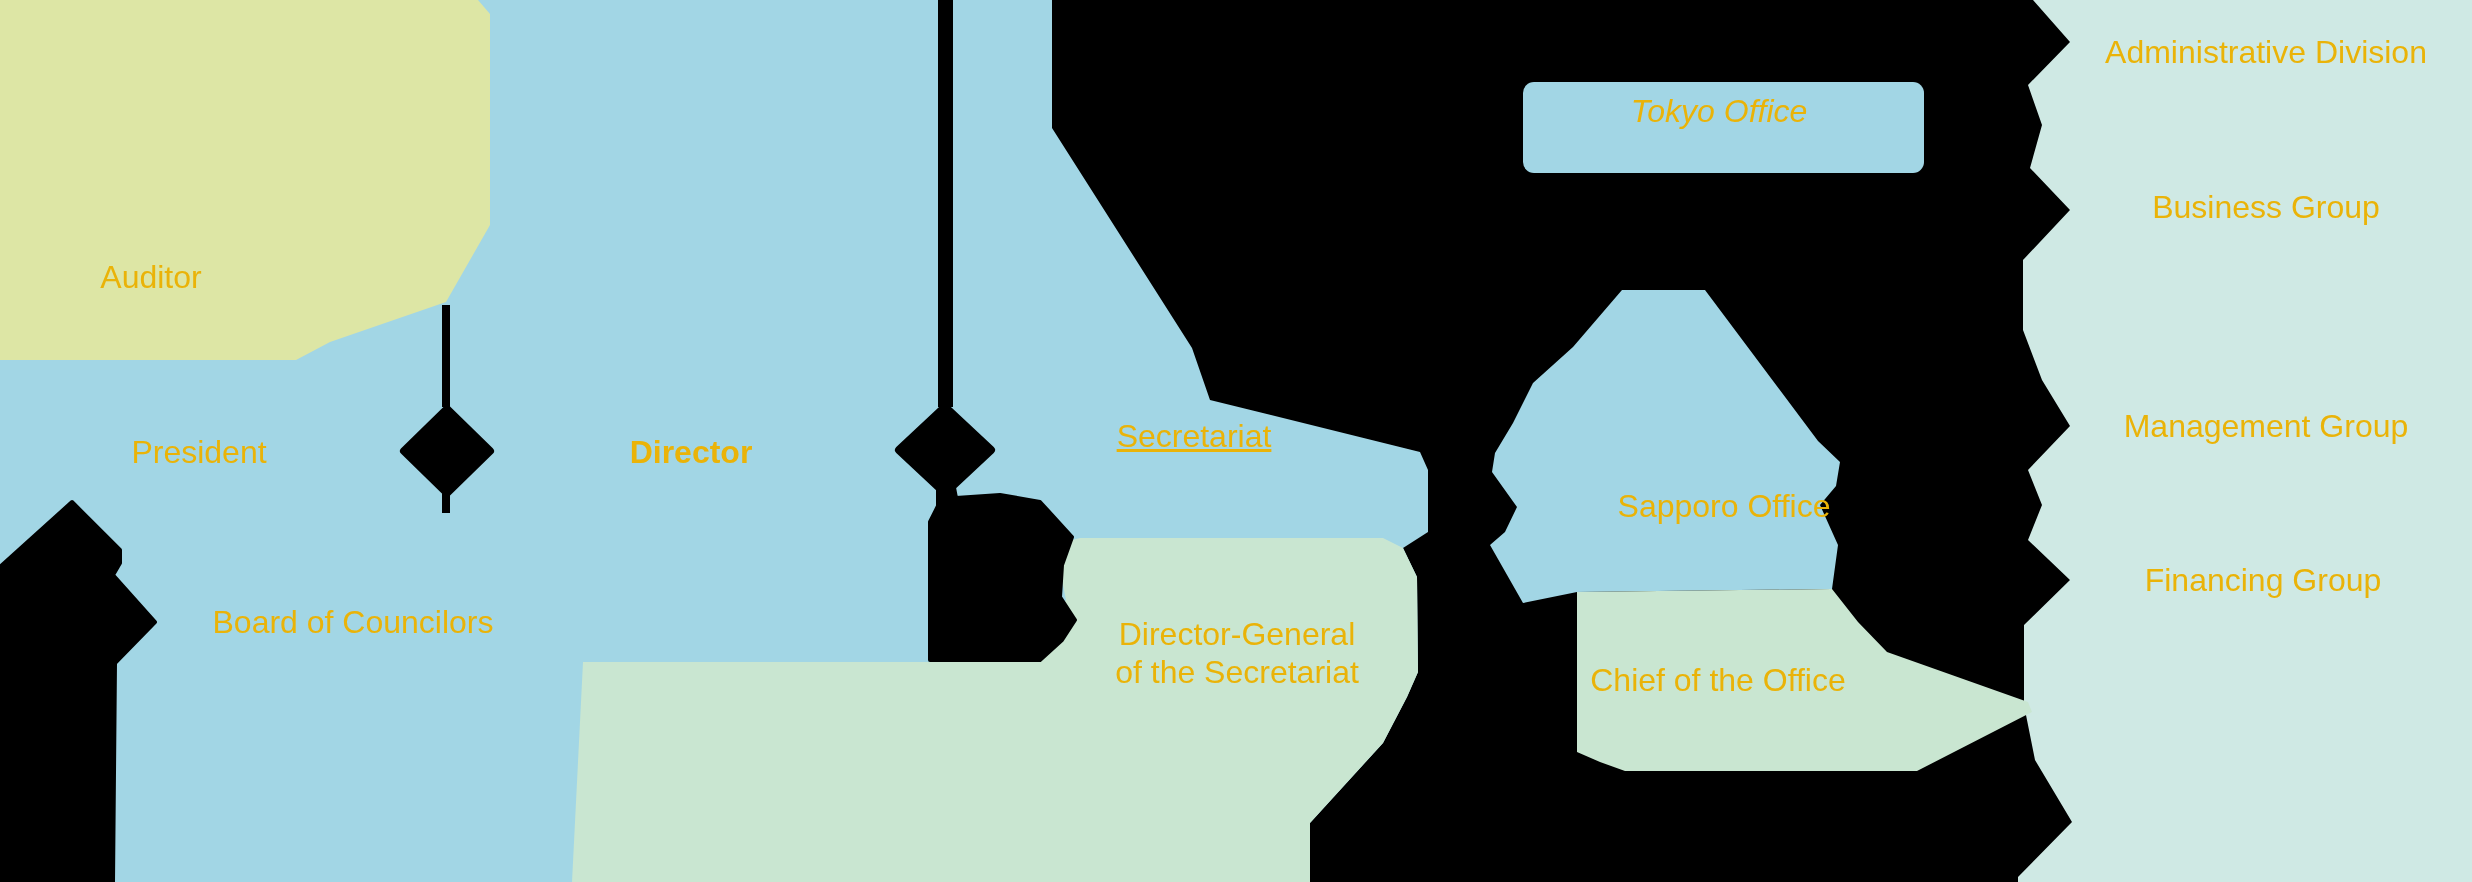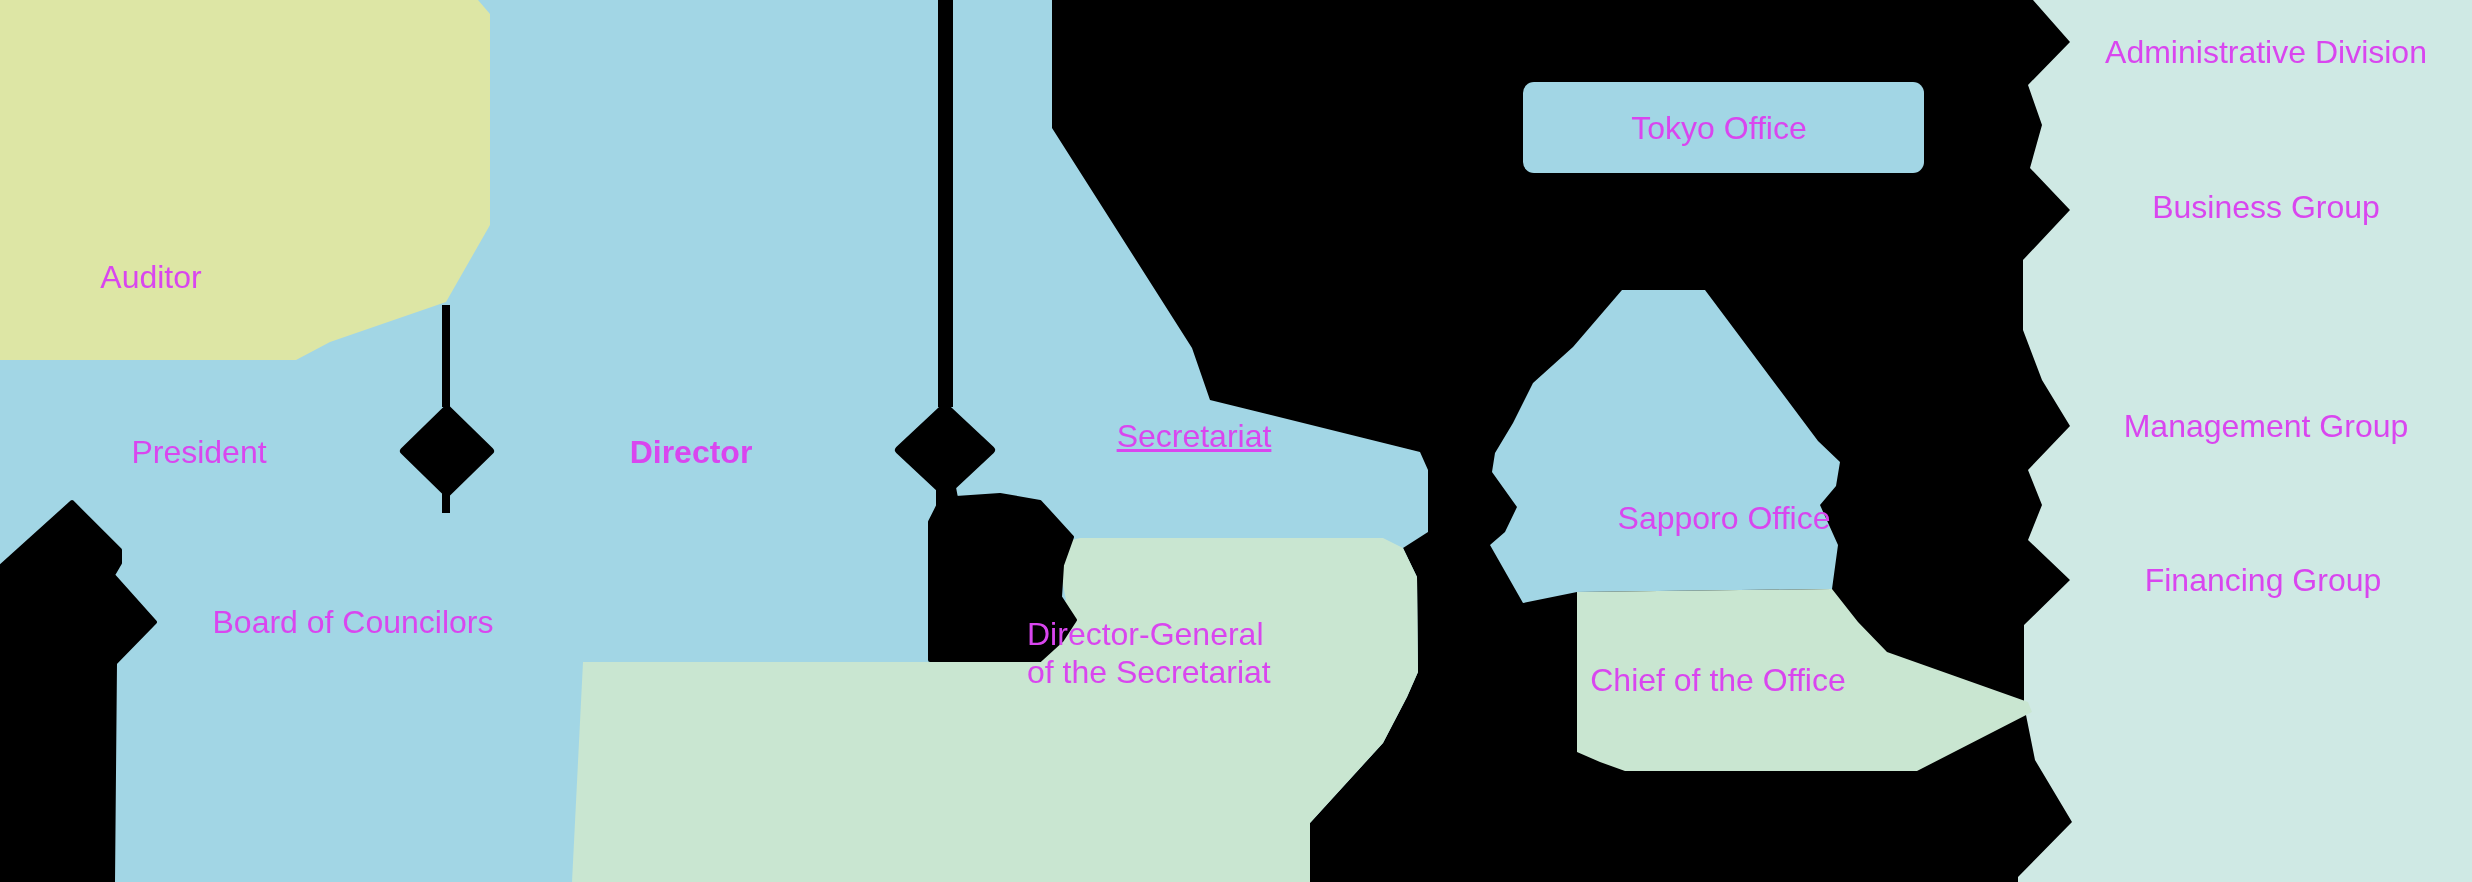--- a/index.html
+++ b/index.html
@@ -9,23 +9,23 @@
     overflow:hidden;
     background:#000;
     font-family:"Liberation Sans", sans-serif;
   }
   #shapes{position:absolute;left:0;top:0;width:2472px;height:882px;}
   .lbl{
     position:absolute;
     transform:translate(-50%,-50%);
     font-size:32px;
     line-height:38px;
-    color:#d946ef;
+    color:#eab308;
     white-space:nowrap;
-    text-align:left;
+    text-align:center;
     letter-spacing:0px;
   }
   .lbl.two{white-space:normal;width:420px;}
 </style>
 </head>
 <body>
 
 <div id="stage">
 
   <svg id="shapes" viewBox="0 0 2472 882" xmlns="http://www.w3.org/2000/svg">
@@ -75,23 +75,23 @@
 
   <div class="lbl" style="left:1194px;top:436px;text-decoration:underline;">Secretariat</div>
 
   <div class="lbl" style="left:353px;top:622px;">Board of Councilors</div>
 
   <div class="lbl two" style="left:1237px;top:626px;margin-top:27px;">
     <span>Director-General</span><br>
     <span>of the Secretariat</span>
   </div>
 
-  <div class="lbl" style="left:1719px;top:128px;">Tokyo Office</div>
+  <div class="lbl" style="left:1719px;top:111px;font-style:italic;">Tokyo Office</div>
 
-  <div class="lbl" style="left:1724px;top:518px;">Sapporo Office</div>
+  <div class="lbl" style="left:1724px;top:506px;">Sapporo Office</div>
 
   <div class="lbl" style="left:1718px;top:680px;">Chief of the Office</div>
 
   <div class="lbl" style="left:2266px;top:52px;">Administrative Division</div>
 
   <div class="lbl" style="left:2266px;top:207px;">Business Group</div>
 
   <div class="lbl" style="left:2266px;top:426px;">Management Group</div>
 
   <div class="lbl" style="left:2263px;top:580px;">Financing Group</div>

